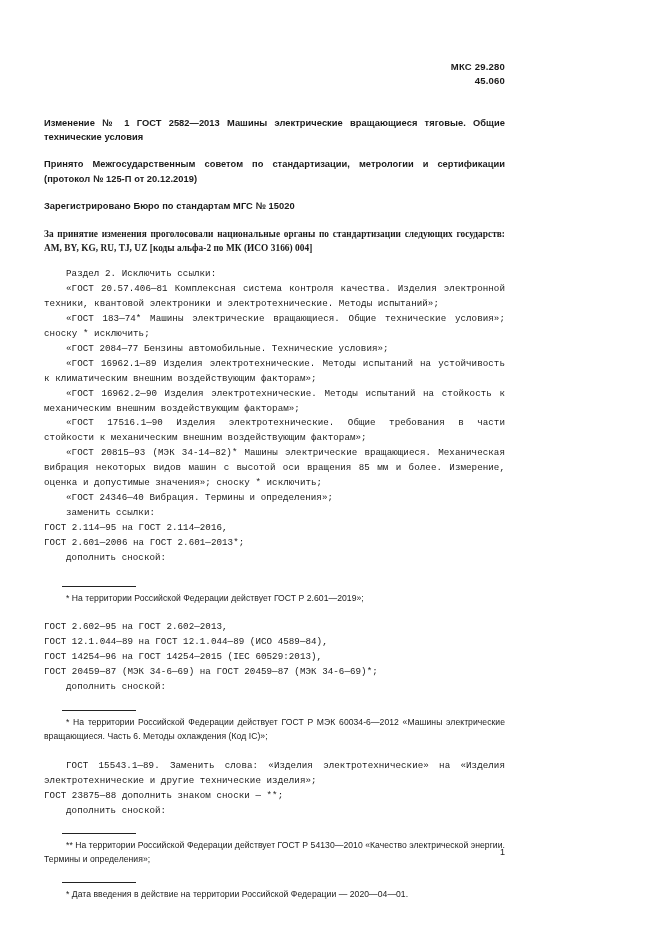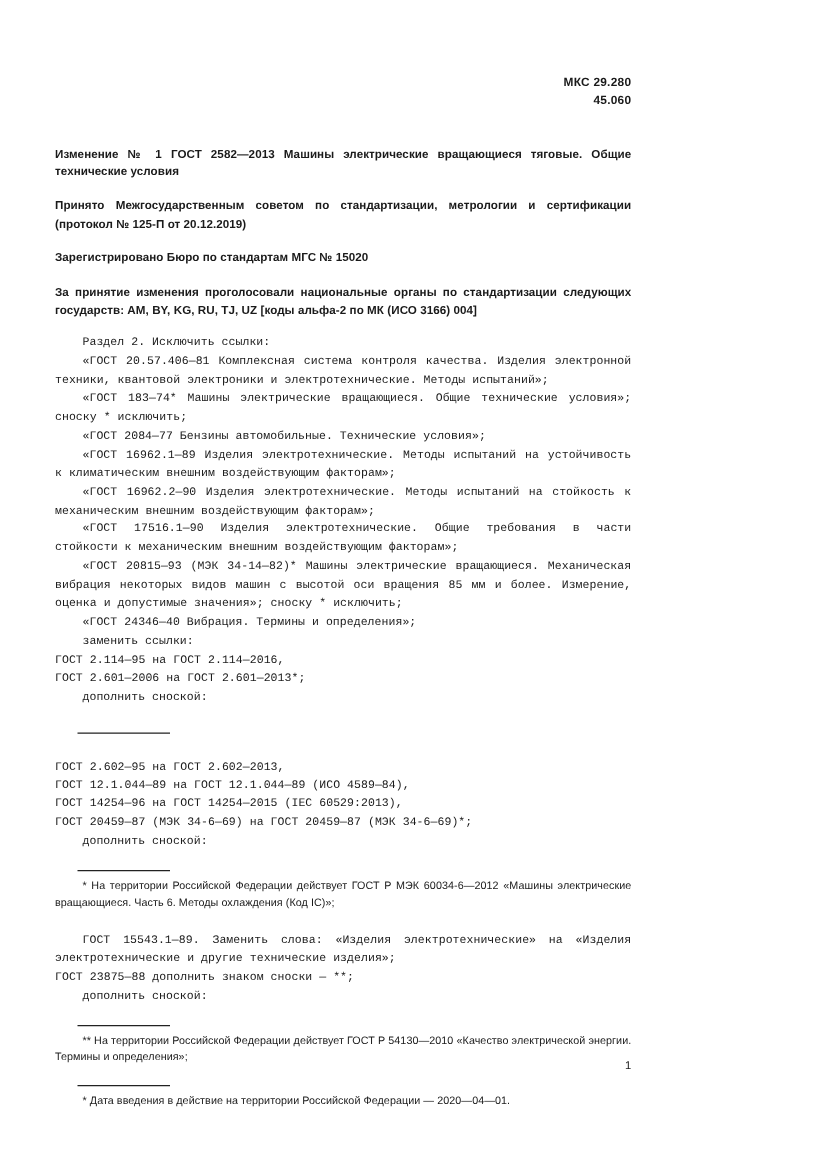--- a/index.html
+++ b/index.html
@@ -37,20 +37,21 @@
   .hdr {
     font-size: 9.3px;
     font-weight: bold;
     line-height: 1.55;
     text-align: justify;
     margin-bottom: 13px;
     letter-spacing: 0.05px;
   }
   .hdr.tight {
     margin-bottom: 12px;
+    font-family: Liberation Serif, serif;
   }
   .intro {
     font-size: 9.3px;
     font-weight: bold;
     line-height: 1.6;
     text-align: justify;
     text-indent: 22px;
     margin-bottom: 22px;
     letter-spacing: 0.05px;
   }
@@ -125,20 +126,21 @@
     <p class="ind">заменить ссылки:</p>
     <p class="noind">ГОСТ 2.114—95 на ГОСТ 2.114—2016,</p>
     <p class="noind">ГОСТ 2.601—2006 на ГОСТ 2.601—2013*;</p>
     <p class="ind">дополнить сноской:</p>
   </div>
 
   <div class="gap-lg"></div>
 
   <div>
     <hr class="rule">
+    <div class="footnote">* На территории Российской Федерации действует ГОСТ Р 2.601—2019»;</div>
   </div>
 
   <div class="gap-md"></div>
 
   <div class="body-block">
     <p class="noind">ГОСТ 2.602—95 на ГОСТ 2.602—2013,</p>
     <p class="noind">ГОСТ 12.1.044—89 на ГОСТ 12.1.044—89 (ИСО 4589—84),</p>
     <p class="noind">ГОСТ 14254—96 на ГОСТ 14254—2015 (IEC 60529:2013),</p>
     <p class="noind">ГОСТ 20459—87 (МЭК 34-6—69) на ГОСТ 20459—87 (МЭК 34-6—69)*;</p>
     <p class="ind">дополнить сноской:</p>

